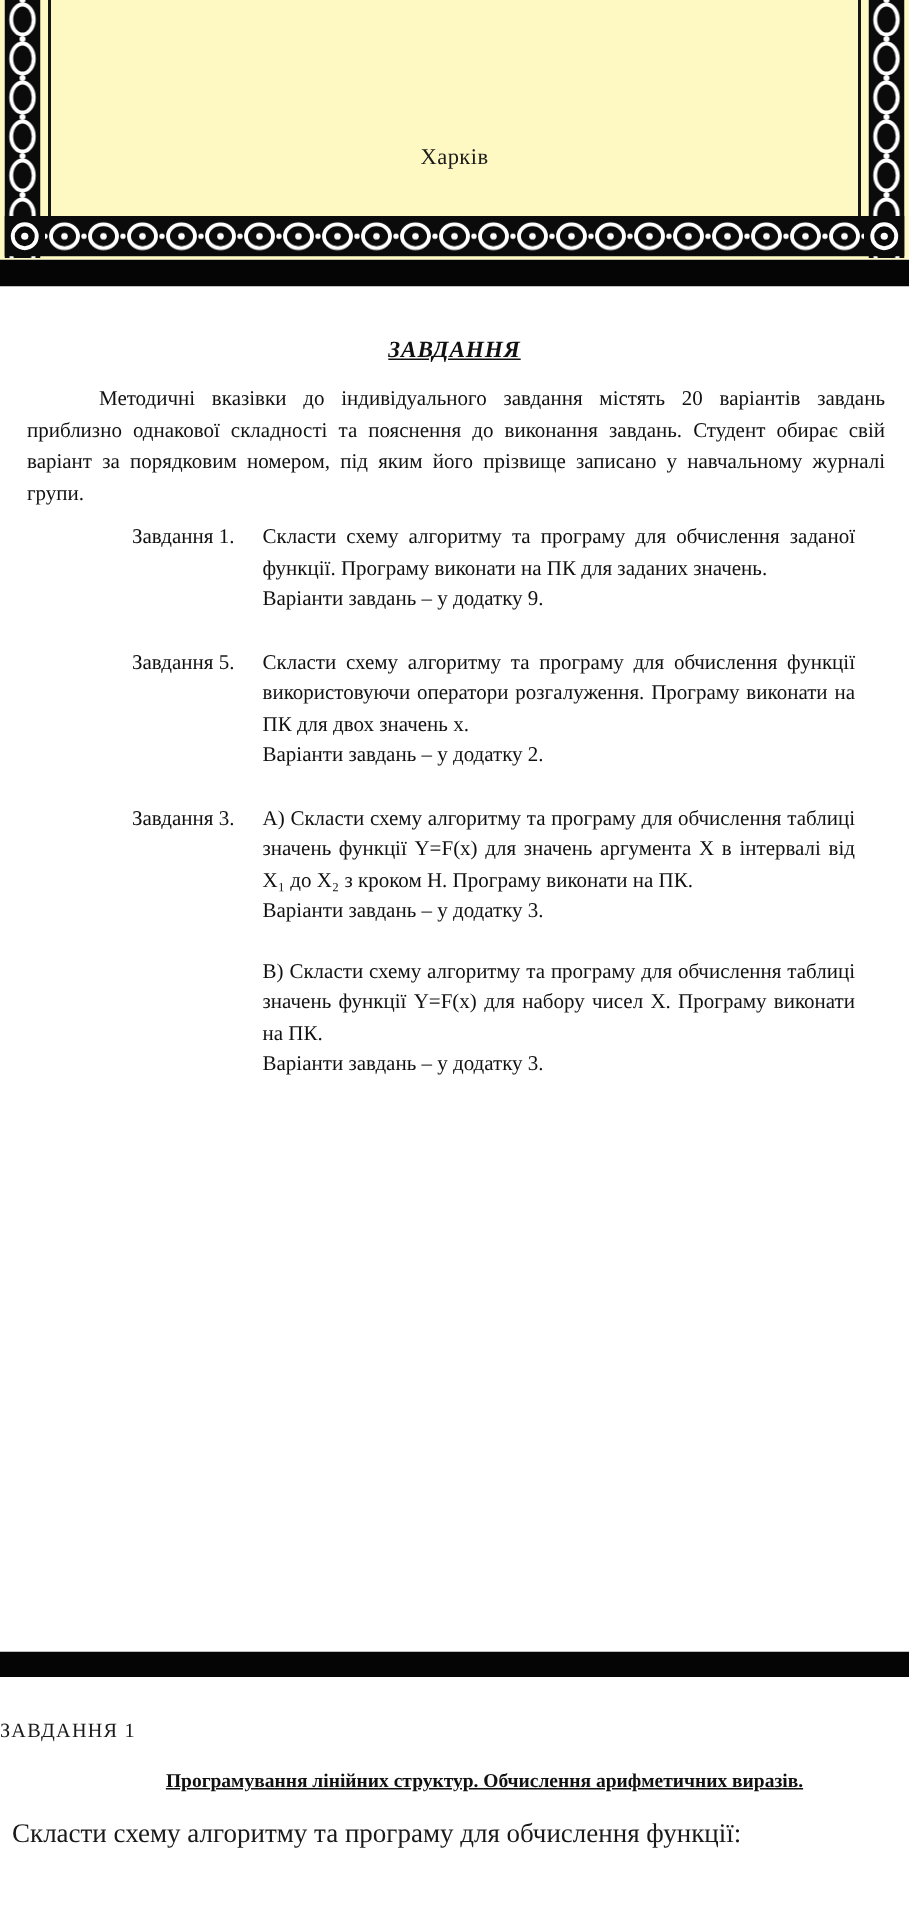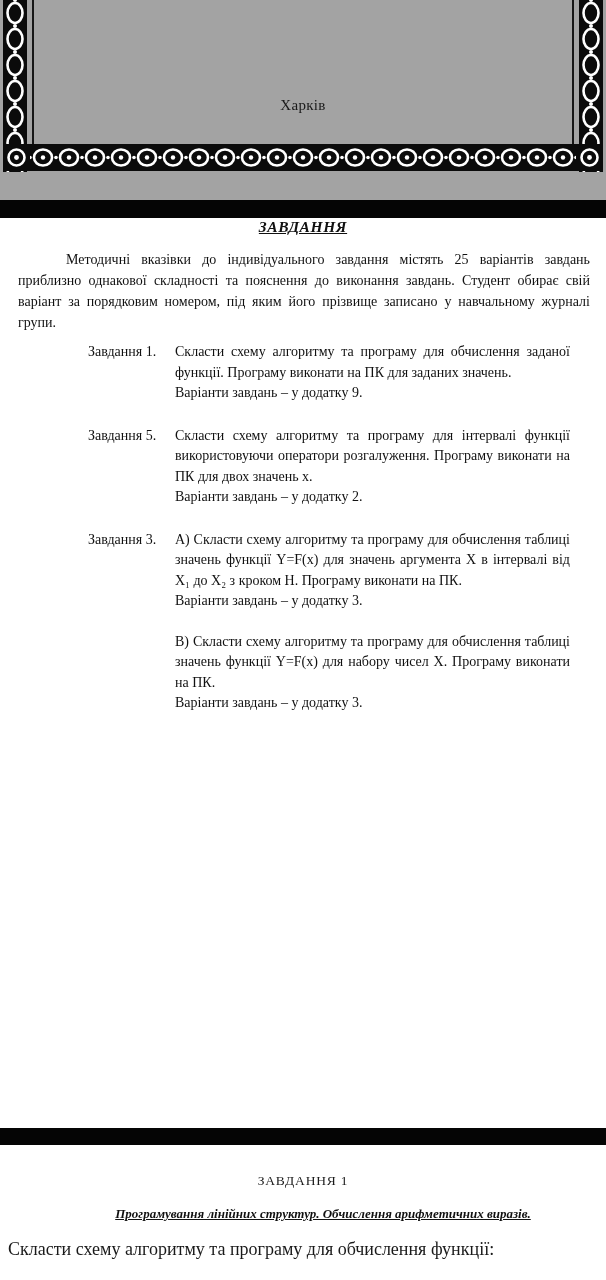--- a/index.html
+++ b/index.html
@@ -2,21 +2,21 @@
 <html><head>
 <meta charset="utf-8">
 <style>
   html,body{margin:0;padding:0;}
   body{
     width:606px;height:1280px;background:#ffffff;
     font-family:"Liberation Serif","DejaVu Serif",serif;
     color:#111;overflow:hidden;
   }
   
-  .sheet-top{position:relative;height:200px;background:#a3a3a3;}
+  .sheet-top{position:relative;height:173px;background:#fef9c3;}
   .v-chain{position:absolute;top:0;width:24px;height:172px;display:block;}
   .v-chain.left{left:3px;}
   .v-chain.right{right:3px;}
   .inner-line{position:absolute;top:0;width:2px;height:144px;background:#161616;}
   .inner-line.left{left:32px;}
   .inner-line.right{right:32px;}
   .city{
     position:absolute;top:97px;left:0;right:0;text-align:center;
     font-size:15px;letter-spacing:0.3px;color:#1a1a1a;
   }
@@ -26,21 +26,21 @@
   .corner.right{right:3px;}
 
   
   .separator{width:606px;background:#050505;}
   .separator.first{height:18px;}
   .separator.second{height:17px;}
 
   
   .sheet-main{position:relative;height:910px;background:#ffffff;}
   .heading{
-    text-align:center;
+    padding-top:34px;text-align:center;
     font-size:15.5px;font-weight:bold;font-style:italic;
     letter-spacing:0.6px;
   }
   .heading span{text-decoration:underline;}
   .intro{
     margin:13px 16px 0 18px;
     font-size:14px;line-height:21px;
     text-align:justify;text-align-last:left;
     text-indent:48px;
   }
@@ -51,26 +51,26 @@
     font-size:14px;line-height:20.5px;
   }
   .task .t-text{flex:1;font-size:14px;line-height:20.5px;}
   .task .t-body{text-align:justify;text-align-last:left;}
   .task .t-variants{text-align:left;}
   .task.subtask{margin-top:-2px;}
 
   
   .sheet-bottom{position:relative;height:139px;background:#ffffff;}
   .p2-heading{
-    padding-top:28px;text-align:center;
+    padding-top:28px;
     font-size:13.5px;letter-spacing:0.8px;color:#1a1a1a;
   }
   .p2-subtitle{
     margin-top:17px;text-align:center;
-    font-size:13px;font-weight:bold;font-style:italic;padding-left:40px;
+    font-size:13px;font-weight:bold;padding-left:40px;
   }
   .p2-subtitle span{text-decoration:underline;}
   .p2-lead{
     margin:17px 10px 0 8px;
     font-size:18px;color:#1a1a1a;
   }
 </style>
 </head>
 <body>
 
@@ -132,36 +132,36 @@
 </div>
 
 <div class="separator first"></div>
 
 <div class="sheet-main">
 
   <div class="heading">
     <span>ЗАВДАННЯ</span>
   </div>
 
-  <p class="intro">Методичні вказівки до індивідуального завдання містять 25 варіантів завдань приблизно однакової складності та пояснення до виконання завдань. Студент обирає свій варіант за порядковим номером, під яким його прізвище записано у навчальному журналі групи.</p>
+  <p class="intro">Методичні вказівки до індивідуального завдання містять 20 варіантів завдань приблизно однакової складності та пояснення до виконання завдань. Студент обирає свій варіант за порядковим номером, під яким його прізвище записано у навчальному журналі групи.</p>
 
   <div class="tasks">
 
     <div class="task">
       <div class="t-label">Завдання 1.</div>
       <div class="t-text">
         <div class="t-body">Скласти схему алгоритму та програму для обчислення заданої функції. Програму виконати на ПК для заданих значень.</div>
         <div class="t-variants">Варіанти завдань – у додатку 9.</div>
       </div>
     </div>
 
     <div class="task">
       <div class="t-label">Завдання 5.</div>
       <div class="t-text">
-        <div class="t-body">Скласти схему алгоритму та програму для інтервалі функції використовуючи оператори розгалуження. Програму виконати на ПК для двох значень x.</div>
+        <div class="t-body">Скласти схему алгоритму та програму для обчислення функції використовуючи оператори розгалуження. Програму виконати на ПК для двох значень x.</div>
         <div class="t-variants">Варіанти завдань – у додатку 2.</div>
       </div>
     </div>
 
     <div class="task">
       <div class="t-label">Завдання 3.</div>
       <div class="t-text">
         <div class="t-body">А) Скласти схему алгоритму та програму для обчислення таблиці значень функції Y=F(x) для значень аргумента X в інтервалі від X₁ до X₂ з кроком H. Програму виконати на ПК.</div>
         <div class="t-variants">Варіанти завдань – у додатку 3.</div>
       </div>

